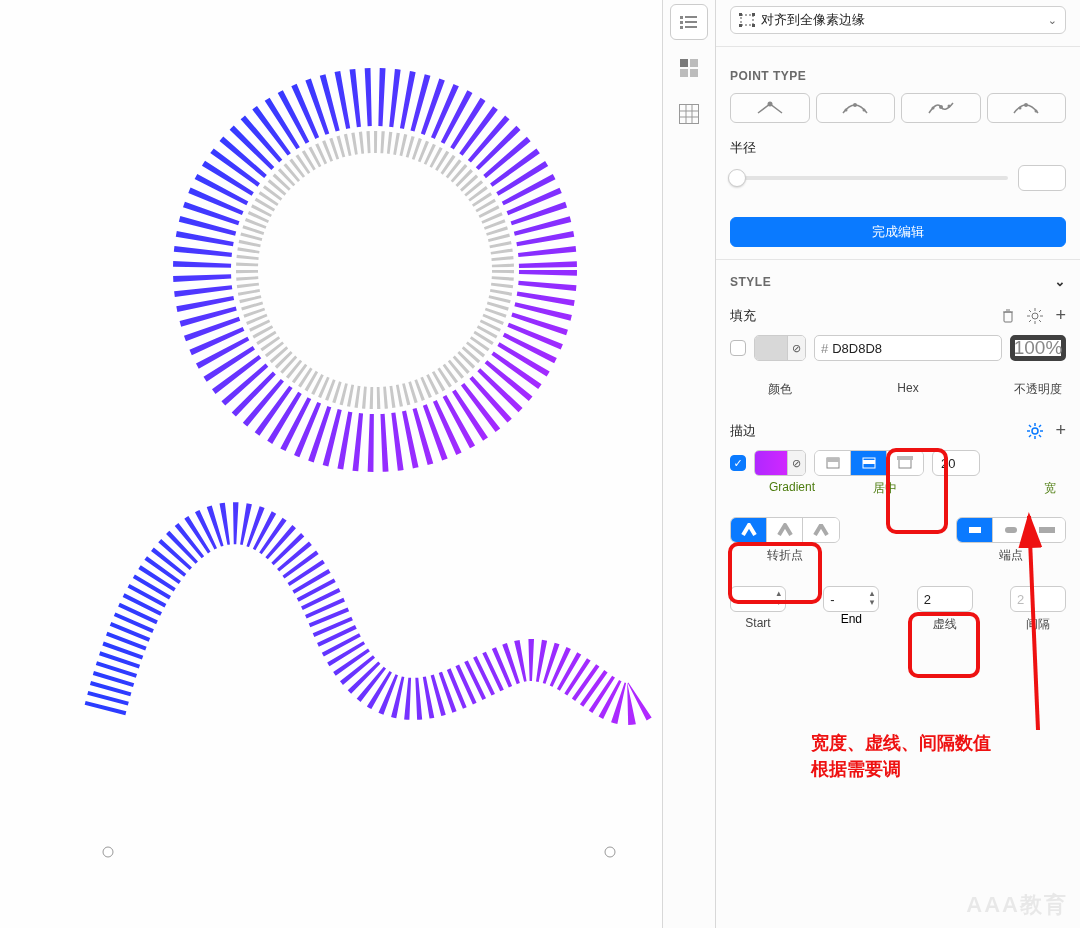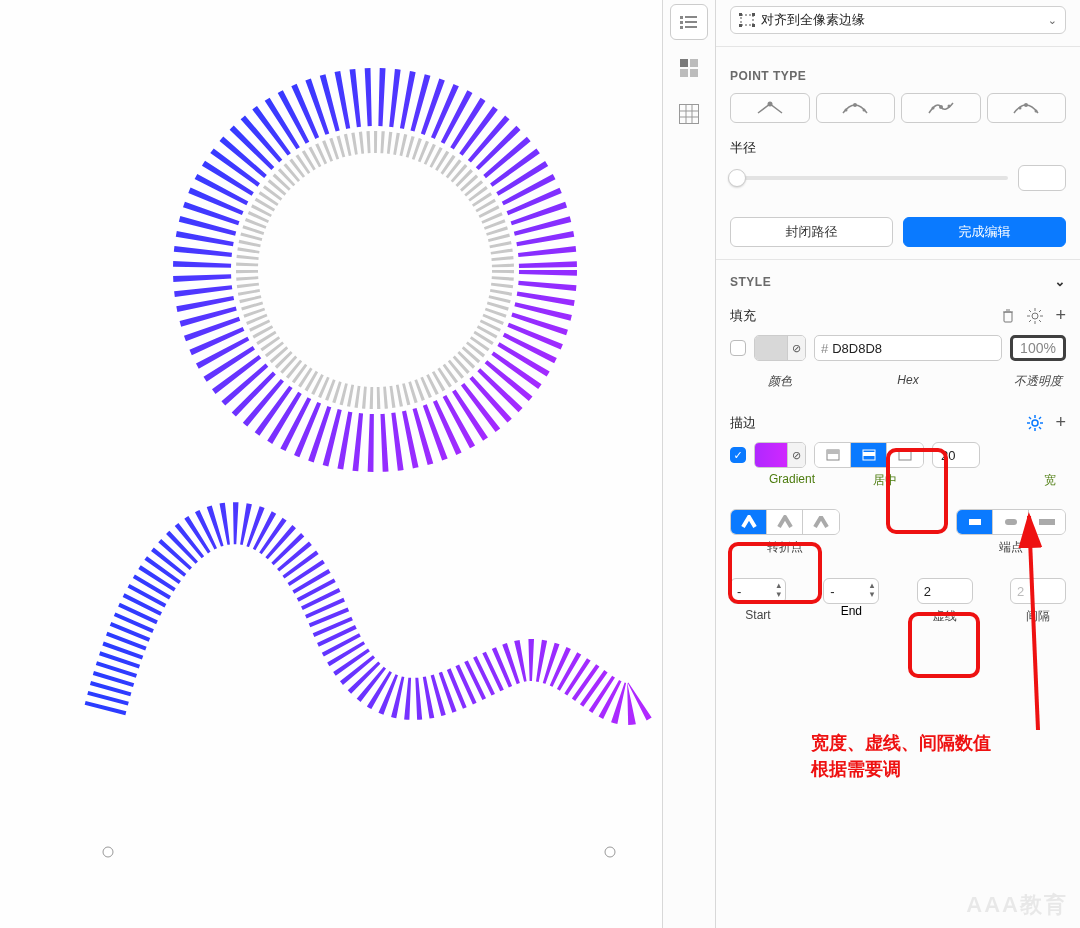--- a/index.html
+++ b/index.html
@@ -27,22 +27,22 @@
   .btn.primary{ background:#0a7aff; border-color:#0a7aff; color:#fff;}
   .row-title{ font-size:13px; color:#222; margin-top:18px; display:flex; align-items:center;}
   .row-title .icons{ margin-left:auto; display:flex; gap:12px; color:#555; font-size:14px;}
   .fill-row{ display:flex; gap:8px; margin-top:10px; align-items:center;}
   .chk{ width:16px; height:16px; border:1px solid #bbb; border-radius:4px; background:#fff; cursor:pointer; flex-shrink:0;}
   .chk.on{ background:#0a7aff; border-color:#0a7aff; display:flex;align-items:center;justify-content:center; color:#fff; font-size:11px;}
   .swatch{ width:52px; height:26px; border:1px solid #ccc; border-radius:5px; display:flex; align-items:center; overflow:hidden;}
   .swatch .col{ flex:1; height:100%;}
   .swatch .link{ width:18px; height:100%; background:#f3f3f3; display:flex; align-items:center; justify-content:center; font-size:11px; color:#555; border-left:1px solid #ccc;}
   .hexbox{ flex:1; height:26px; border:1px solid #ccc; border-radius:5px; background:#fff; display:flex; align-items:center; padding:0 6px; font-size:13px; color:#222; gap:4px;}
-  .opbox{ width:56px; height:26px; border:3px solid #404040; border-radius:5px; background:#fff; display:flex; align-items:center; justify-content:center; font-size:14px; color:#888;}
-  .sublabels{ display:flex; gap:8px; margin-top:12px; font-size:12px; color:#444;font-style:italic;}
+  .opbox{ width:56px; height:26px; border:5px solid #404040; border-radius:5px; background:#fff; display:flex; align-items:center; justify-content:center; font-size:19px; color:#888;}
+  .sublabels{ display:flex; gap:8px; margin-top:20px; font-size:12px; color:#444;}
   .sublabels span{ text-align:center;}
   .stroke-row{ display:flex; gap:8px; margin-top:10px; align-items:center;}
   .seg3{ display:flex; border:1px solid #ccc; border-radius:6px; overflow:hidden; height:26px;}
   .seg3 .s{ width:36px; display:flex; align-items:center; justify-content:center; border-right:1px solid #ccc; background:#fff; cursor:pointer;}
   .seg3 .s:last-child{border-right:none;}
   .seg3 .s.active{ background:#0a7aff;}
   .wbox{ width:48px; height:26px; border:1px solid #ccc; border-radius:6px; background:#fff; display:flex; align-items:center; padding:0 8px; font-size:13px; color:#222;}
   .end-row{ display:flex; gap:26px; margin-top:20px; justify-content:space-between;}
   .dash-row{ display:flex; gap:12px; margin-top:22px; justify-content:space-between;}
   .stepper{ width:56px; height:26px; border:1px solid #ccc; border-radius:6px; background:#fff; display:flex; align-items:center; padding:0 6px; font-size:13px; color:#222; position:relative;}
@@ -165,23 +165,20 @@
 
   <div class="label">半径</div>
   <div class="slider-row">
     <div class="slider">
         <div class="thumb"></div>
       </div>
     <div class="numbox"></div>
   </div>
 
   <div class="btn-row">
-    <div class="btn">
-        <span>封闭路径</span>
-      </div>
     <div class="btn primary">
         <span>完成编辑</span>
       </div>
   </div>
 
   <div class="divider"></div>
 
   <div class="sec-title" style="margin-top:14px;">
     <span>STYLE</span>
     <span class="chev">⌄</span>

